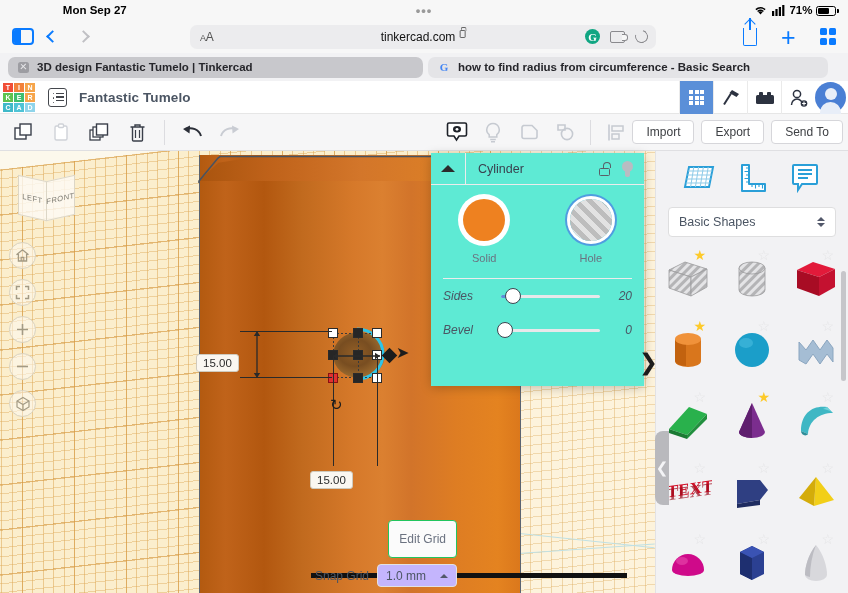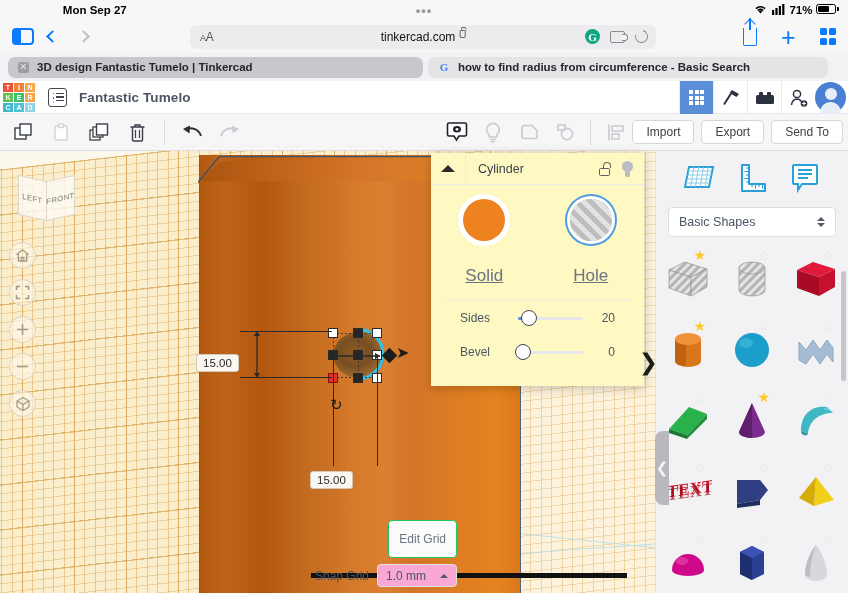--- a/index.html
+++ b/index.html
@@ -16,21 +16,21 @@
   
   .statusbar {
     height: 20px; background:#f7f7f7; position:relative;
     display:flex; align-items:center;
     font-size: 11.5px; font-weight:bold; color:#000;
   }
   .sb-time { margin-left:10px;margin-top:38px; }
   .sb-date { margin-left:10px; }
   .sb-dots { position:absolute; left:50%; transform:translateX(-50%);
              color:#9a9a9a; letter-spacing:1px; font-size:13px; font-weight:bold;}
-  .sb-right { position:absolute; right:9px; display:flex; align-items:flex-start; gap:4px; }
+  .sb-right { position:absolute; right:9px; display:flex; align-items:flex-end; gap:4px; }
   .sb-batt-txt { font-size:11.5px; font-weight:bold; }
   .batt-shell { width:20px; height:10px; border:1.3px solid #000; border-radius:2.6px; position:relative; }
   .batt-fill { position:absolute; left:1px; top:1px; bottom:1px; width:11px; background:#000; border-radius:1.3px; }
   .batt-nub { width:1.6px; height:4px; background:#000; border-radius:0 1px 1px 0; margin-left:1px;}
 
   
   .safari-bar {
     height: 33px; background:#f7f7f7;
     display:flex; align-items:center; position:relative;
   }
@@ -156,44 +156,44 @@
   .vc-face { position:absolute; width:29px; height:40px; background:rgba(252,250,245,.82);
              border:1px solid #dcd6c6; display:flex; align-items:center; justify-content:center;
              font-size:7.5px; color:#7e7c74; letter-spacing:.5px; }
   .vc-left { left:0; top:5px; transform: skewY(13deg); }
   .vc-right { left:28px; top:5px; transform: skewY(-13deg); }
   .navbtn { position:absolute; left:9px; width:27px; height:27px; border-radius:50%; border:1.2px solid #d9d2bf;
             background:rgba(253,250,243,.55); display:flex; align-items:center; justify-content:center;
             color:#a39a84; font-size:14px; cursor:pointer;}
 
   
-  .prop-panel { position:absolute; left:431px; top:153px; width:213px; height:233px; background:#fef9c3;
+  .prop-panel { position:absolute; left:431px; top:153px; width:213px; height:233px; background:#5eead4;
                 box-shadow:0 2px 10px rgba(0,0,0,.22); }
   .pp-head { height:32px; display:flex; align-items:center; border-bottom:1px solid #ececec; }
   .pp-collapse { width:34px; display:flex; align-items:center; justify-content:center; cursor:pointer; }
   .tri-up { width:0;height:0;border-left:7px solid transparent;border-right:7px solid transparent;border-bottom:7px solid #2b2b2b;}
   .pp-title { font-size:12.5px; color:#3a4250; border-left:1px solid #ececec; padding-left:12px; height:32px;
               display:flex; align-items:center; flex:1; }
   .pp-lock { width:12px; height:14px; position:relative; margin-right:10px; }
   .pp-lock i { position:absolute; bottom:0; left:0; width:11px; height:8px; border:1.8px solid #5a5f68; border-radius:1.5px;}
   .pp-lock u { position:absolute; top:0; left:4px; width:8px; height:6px; border:1.8px solid #5a5f68; border-bottom:none;
                border-radius:4px 4px 0 0; }
   .pp-bulb { width:13px; height:16px; margin-right:10px; position:relative;}
   .pp-bulb i { position:absolute; top:0; left:1px; width:11px; height:11px; border-radius:50%; background:#b9bcc2;}
   .pp-bulb u { position:absolute; bottom:0; left:4px; width:5px; height:6px; background:#b9bcc2; border-radius:0 0 2px 2px;}
   .pp-body { padding:0; }
   .sh-row { display:flex; padding:14px 0 8px 0; }
   .sh-col { flex:1; display:flex; flex-direction:column; align-items:center; cursor:pointer;}
   .sh-solid { width:42px; height:42px; border-radius:50%; background:#ee8120; box-shadow:0 0 0 4px #fff, 0 0 0 5px #fff;}
   .sh-hole { width:42px; height:42px; border-radius:50%;
              background: repeating-linear-gradient(45deg,#bdbdbd 0 5px,#e2e2e2 5px 10px);
              box-shadow:0 0 0 3px #fff, 0 0 0 5px #4f9de0;}
-  .sh-lbl { margin-top:25px; font-size:17px; color:#6b7280;text-decoration:underline;}
+  .sh-lbl { margin-top:11px; font-size:11px; color:#6b7280;}
   .pp-sep { height:1px; background:#ececec; margin:6px 12px 0 12px;}
-  .slider-row { display:flex; align-items:center; height:34px; padding:0 29px; }
+  .slider-row { display:flex; align-items:center; height:34px; padding:0 12px;font-style:italic; }
   .sl-name { width:56px; font-size:12px; color:#4b5563; }
   .sl-track { flex:1; height:3px; background:#e8e8ea; border-radius:2px; position:relative; margin:0 2px;}
   .sl-fill { position:absolute; left:0; top:0; bottom:0; background:#5a8fd8; border-radius:2px;}
   .sl-knob { position:absolute; top:50%; width:16px; height:16px; margin-top:-8px; border-radius:50%;
              background:#fff; border:1.6px solid #3d4450; }
   .sl-val { width:30px; text-align:right; font-size:12px; color:#4b5563;}
   .pp-chev { position:absolute; right:-14px; top:196px; font-size:23px; color:#1c1c1c; font-weight:300; }
 
   
   .shapes-panel { position:absolute; left:655px; top:151px; width:193px; height:442px;
@@ -214,21 +214,21 @@
   .collapse-tab { position:absolute; left:-1px; top:280px; width:14px; height:74px; background:#b9b9bd;
                   border-radius:8px 0 0 8px; display:flex; align-items:center; justify-content:center;
                   color:#f4f4f6; font-size:15px; cursor:pointer; }
 
   
   .grid-ctrls { position:absolute; right:198px; bottom:6px; display:flex; flex-direction:column; align-items:flex-end; gap:6px;}
   .edit-grid-btn { height:38px; padding:0 10px; background:#fbfbfb; border:1px solid #22c55e; border-radius:4px;
                    font-size:12px; color:#6b7280; display:flex; align-items:center; cursor:pointer;}
   .snap-row { display:flex; align-items:center; gap:8px; }
   .snap-lbl { font-size:12px; color:#4b5563;text-align:right; }
-  .snap-sel { height:23px; padding:0 8px; background:#f9a8d4; border:1px solid #e2e2e4; border-radius:4px;
+  .snap-sel { height:23px; padding:0 8px; background:#c4b5fd; border:1px solid #e2e2e4; border-radius:4px;
               font-size:12px; color:#4b5563; display:flex; align-items:center; gap:14px; cursor:pointer;}
   .snap-sel i { width:0;height:0;border-left:4px solid transparent;border-right:4px solid transparent;
                 border-bottom:4px solid #52586a;}
 </style>
 </head>
 <body>
 
 <div class="root">
 
   <div class="statusbar">

